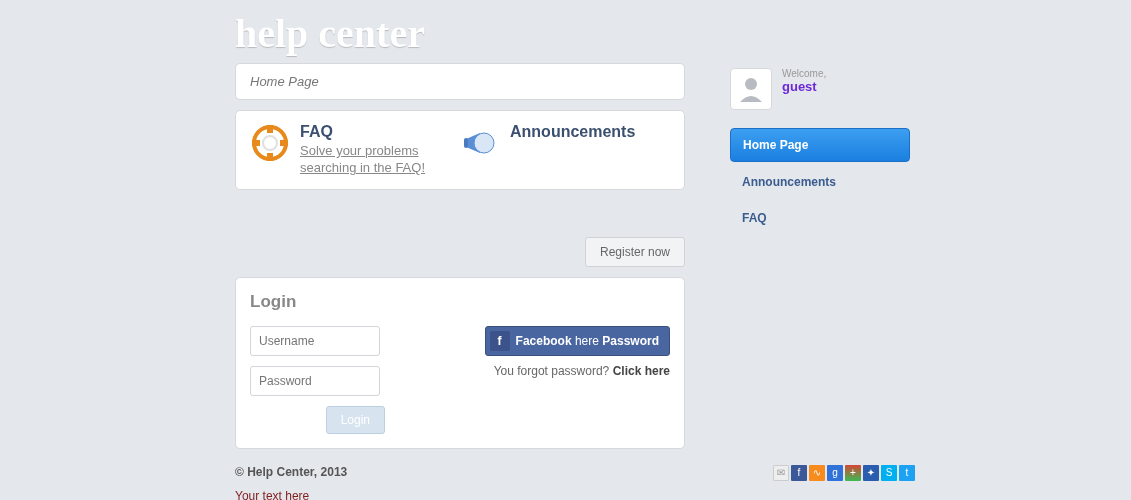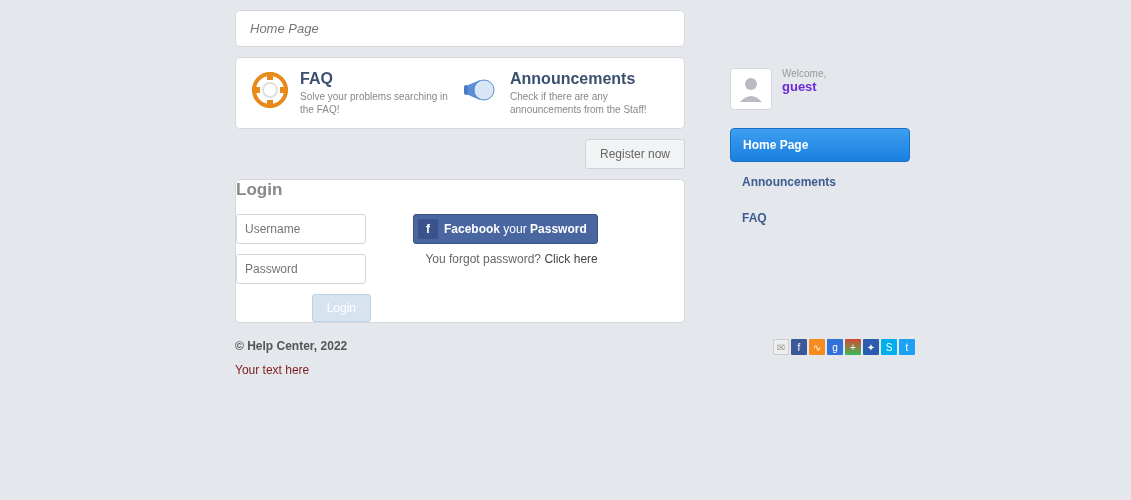--- a/index.html
+++ b/index.html
@@ -54,42 +54,43 @@
     width: 50%;
     cursor: pointer;
   }
   .tile-icon { width: 40px; height: 40px; flex-shrink: 0; }
   .tile h3 {
     color: #3b5070;
     font-size: 16px;
     font-weight: bold;
     margin-bottom: 2px;
   }
-  .tile p { color: #888; font-size: 10px; line-height: 1.3; }
+  .tile p { color: #888; font-size: 13px; line-height: 1.3; text-decoration: underline; }
 
   .register-row { text-align: right; margin-bottom: 10px; }
   .btn-register {
     display: inline-block;
     background: #f1f3f5;
     border: 1px solid #cfd2d6;
     border-radius: 3px;
     padding: 7px 14px;
     color: #666;
     font-size: 12px;
     cursor: pointer;
-  }
-
-  .login-panel { }
+    margin-top: 37px;
+  }
+
+  .login-panel { padding: 14px; }
   .login-title {
     color: #888;
     font-size: 17px;
     font-weight: bold;
     margin-bottom: 14px;
   }
-  .login-body { display: flex; justify-content: flex-start; gap: 42px; }
+  .login-body { display: flex; justify-content: space-between; gap: 42px; }
   .login-left { width: 135px; }
   .login-right { text-align: right; }
   input[type=text], input[type=password] {
     width: 130px;
     padding: 7px 8px;
     border: 1px solid #d2d5d9;
     border-radius: 3px;
     font-size: 12px;
     color: #888;
     margin-bottom: 10px;
@@ -119,21 +120,21 @@
   .fb-icon {
     background: #3b528a;
     width: 20px; height: 20px;
     display: inline-flex;
     align-items: center; justify-content: center;
     font-weight: bold;
     margin-right: 6px;
     border-radius: 2px;
   }
   .forgot { color: #666; font-size: 12px; }
-  .forgot a { color: #444; font-weight: normal; text-decoration: none; cursor: pointer; }
+  .forgot a { color: #444; font-weight: bold; text-decoration: none; cursor: pointer; }
 
   .user-box { display: flex; gap: 10px; margin-top: 58px; margin-bottom: 18px; }
   .avatar {
     width: 42px; height: 42px;
     background: #fff;
     border: 1px solid #d6d8dc;
     border-radius: 4px;
     display: flex; align-items: center; justify-content: center;
   }
   .welcome { font-size: 10px; color: #999; }
@@ -173,20 +174,21 @@
     font-size: 10px; color: #fff;
     border-radius: 1px;
     cursor: pointer;
   }
 </style>
 </head>
 <body>
 
 <div class="container">
   <div class="main">
+    <div class="logo">help center</div>
 
     <div class="panel">
       <div class="breadcrumb">Home Page</div>
     </div>
 
     <div class="panel">
       <div class="tiles">
         <div class="tile">
           <div class="tile-icon">
             <svg viewBox="0 0 40 40">
@@ -206,21 +208,20 @@
         <div class="tile">
           <div class="tile-icon">
             <svg viewBox="0 0 40 40">
                 <path d="M6 16 L20 10 L20 30 L6 24 Z" fill="#5a8fd6"></path>
                 <ellipse cx="24" cy="20" rx="10" ry="10" fill="#d9e6f5" stroke="#5a8fd6" stroke-width="1"></ellipse>
                 <rect x="4" y="15" width="4" height="10" rx="2" fill="#4a7bc0"></rect>
               </svg>
           </div>
           <div>
             <h3>Announcements</h3>
-            <p>Check if there are any announcements from the Staff!</p>
           </div>
         </div>
       </div>
     </div>
 
     <div class="register-row">
       <span class="btn-register">Register now</span>
     </div>
 
     <div class="panel login-panel">
@@ -229,21 +230,21 @@
         <div class="login-left">
           <input type="text" placeholder="Username" style="">
           <input type="password" placeholder="Password" style="">
           <div style="text-align:right;">
             <button class="btn-login">Login</button>
           </div>
         </div>
         <div class="login-right">
           <div class="fb-btn">
             <span class="fb-icon">f</span>
-            <span><b>Facebook</b><span> your </span><b>Password</b></span>
+            <span><b>Facebook</b><span> here </span><b>Password</b></span>
           </div>
           <div class="forgot">
             <span>You forgot password? </span><a>Click here</a>
           </div>
         </div>
       </div>
     </div>
   </div>
 
   <div class="sidebar">
@@ -262,21 +263,21 @@
     <ul class="nav-list">
       <li class="nav-item active">Home Page</li>
       <li class="nav-item">Announcements</li>
       <li class="nav-item">FAQ</li>
     </ul>
   </div>
 </div>
 
 <div class="footer">
   <div class="footer-left">
-    <div class="copy">© Help Center, 2022</div>
+    <div class="copy">© Help Center, 2013</div>
     <div class="txt">Your text here</div>
   </div>
   <div class="social">
     <span class="sicon" style="background:#eee;color:#999;border:1px solid #ccc">✉</span>
     <span class="sicon" style="background:#3b5998">f</span>
     <span class="sicon" style="background:#f78b1e">∿</span>
     <span class="sicon" style="background:#3172d8">g</span>
     <span class="sicon" style="background:linear-gradient(#d34836,#3cba54)">+</span>
     <span class="sicon" style="background:#2a5db0">✦</span>
     <span class="sicon" style="background:#00aff0">S</span>

